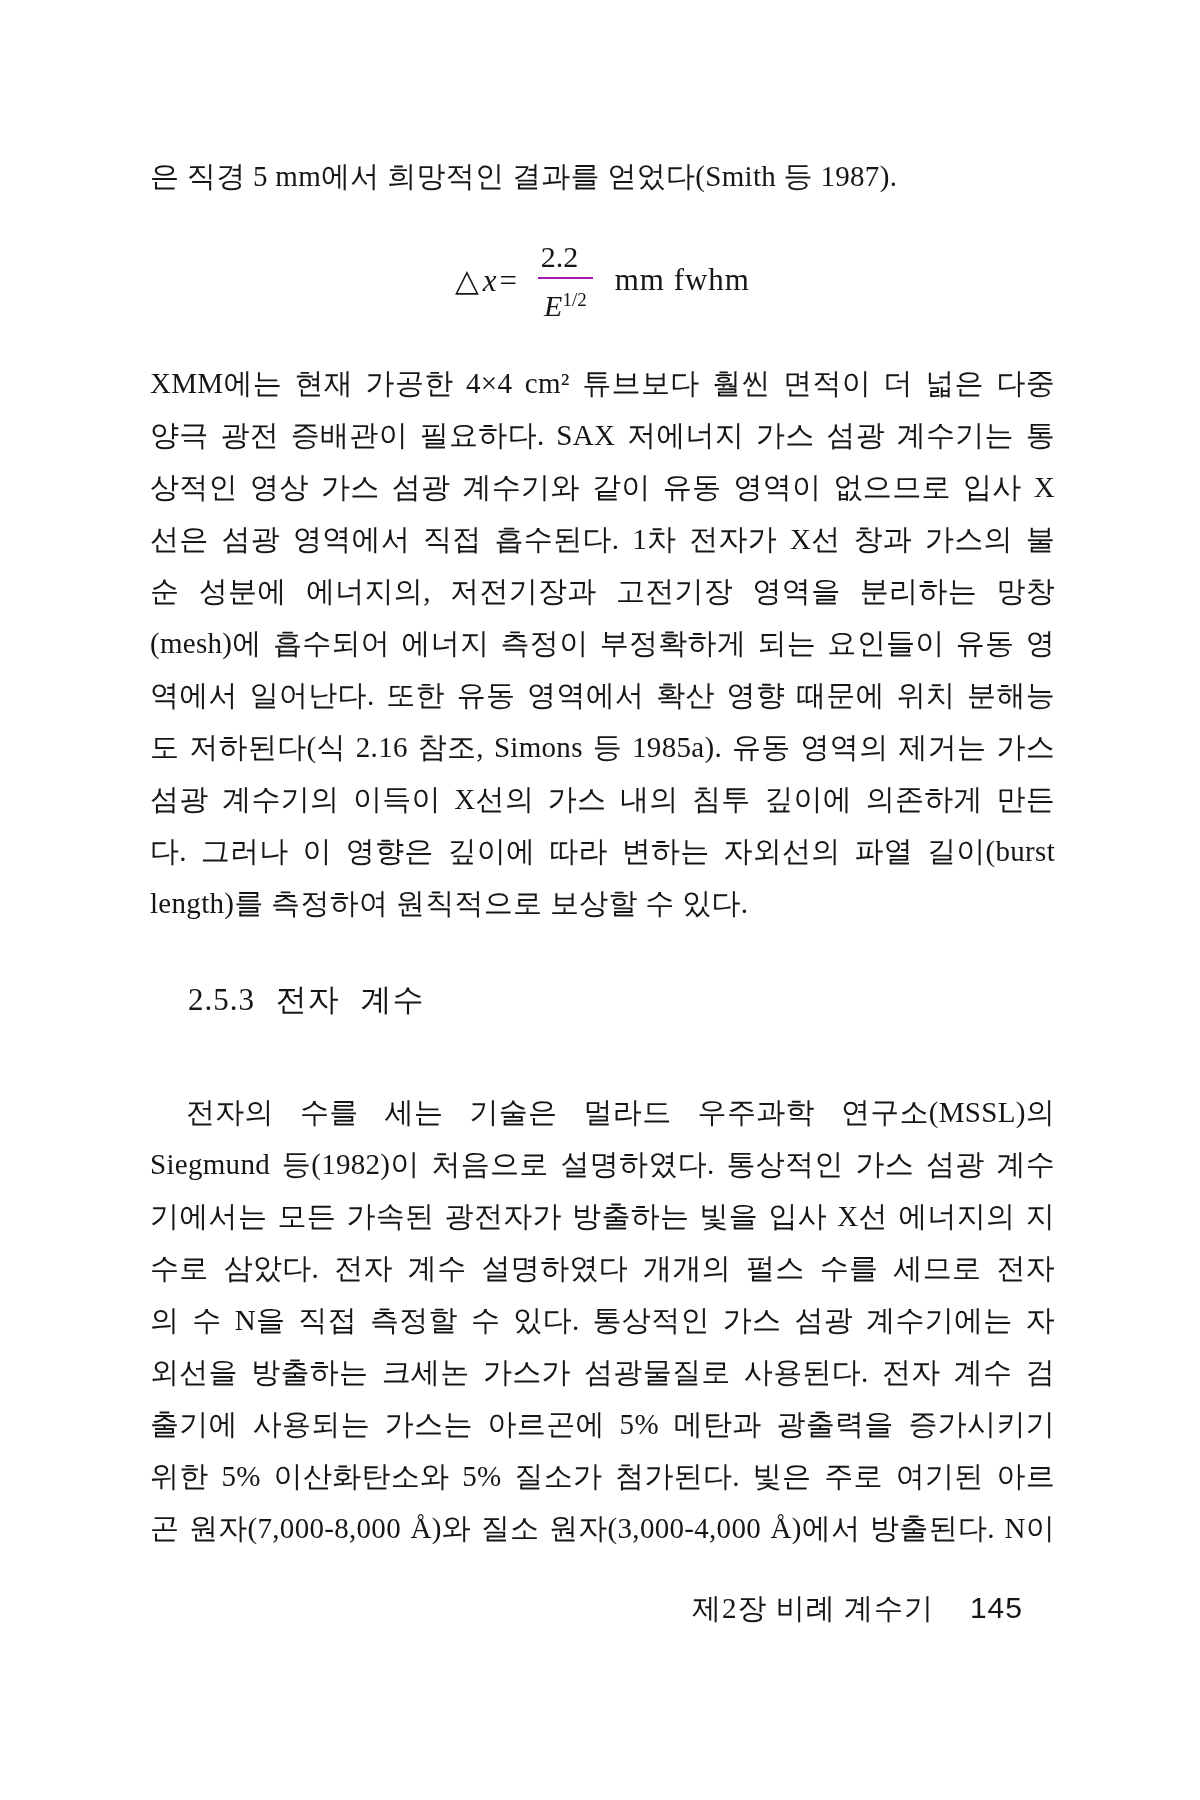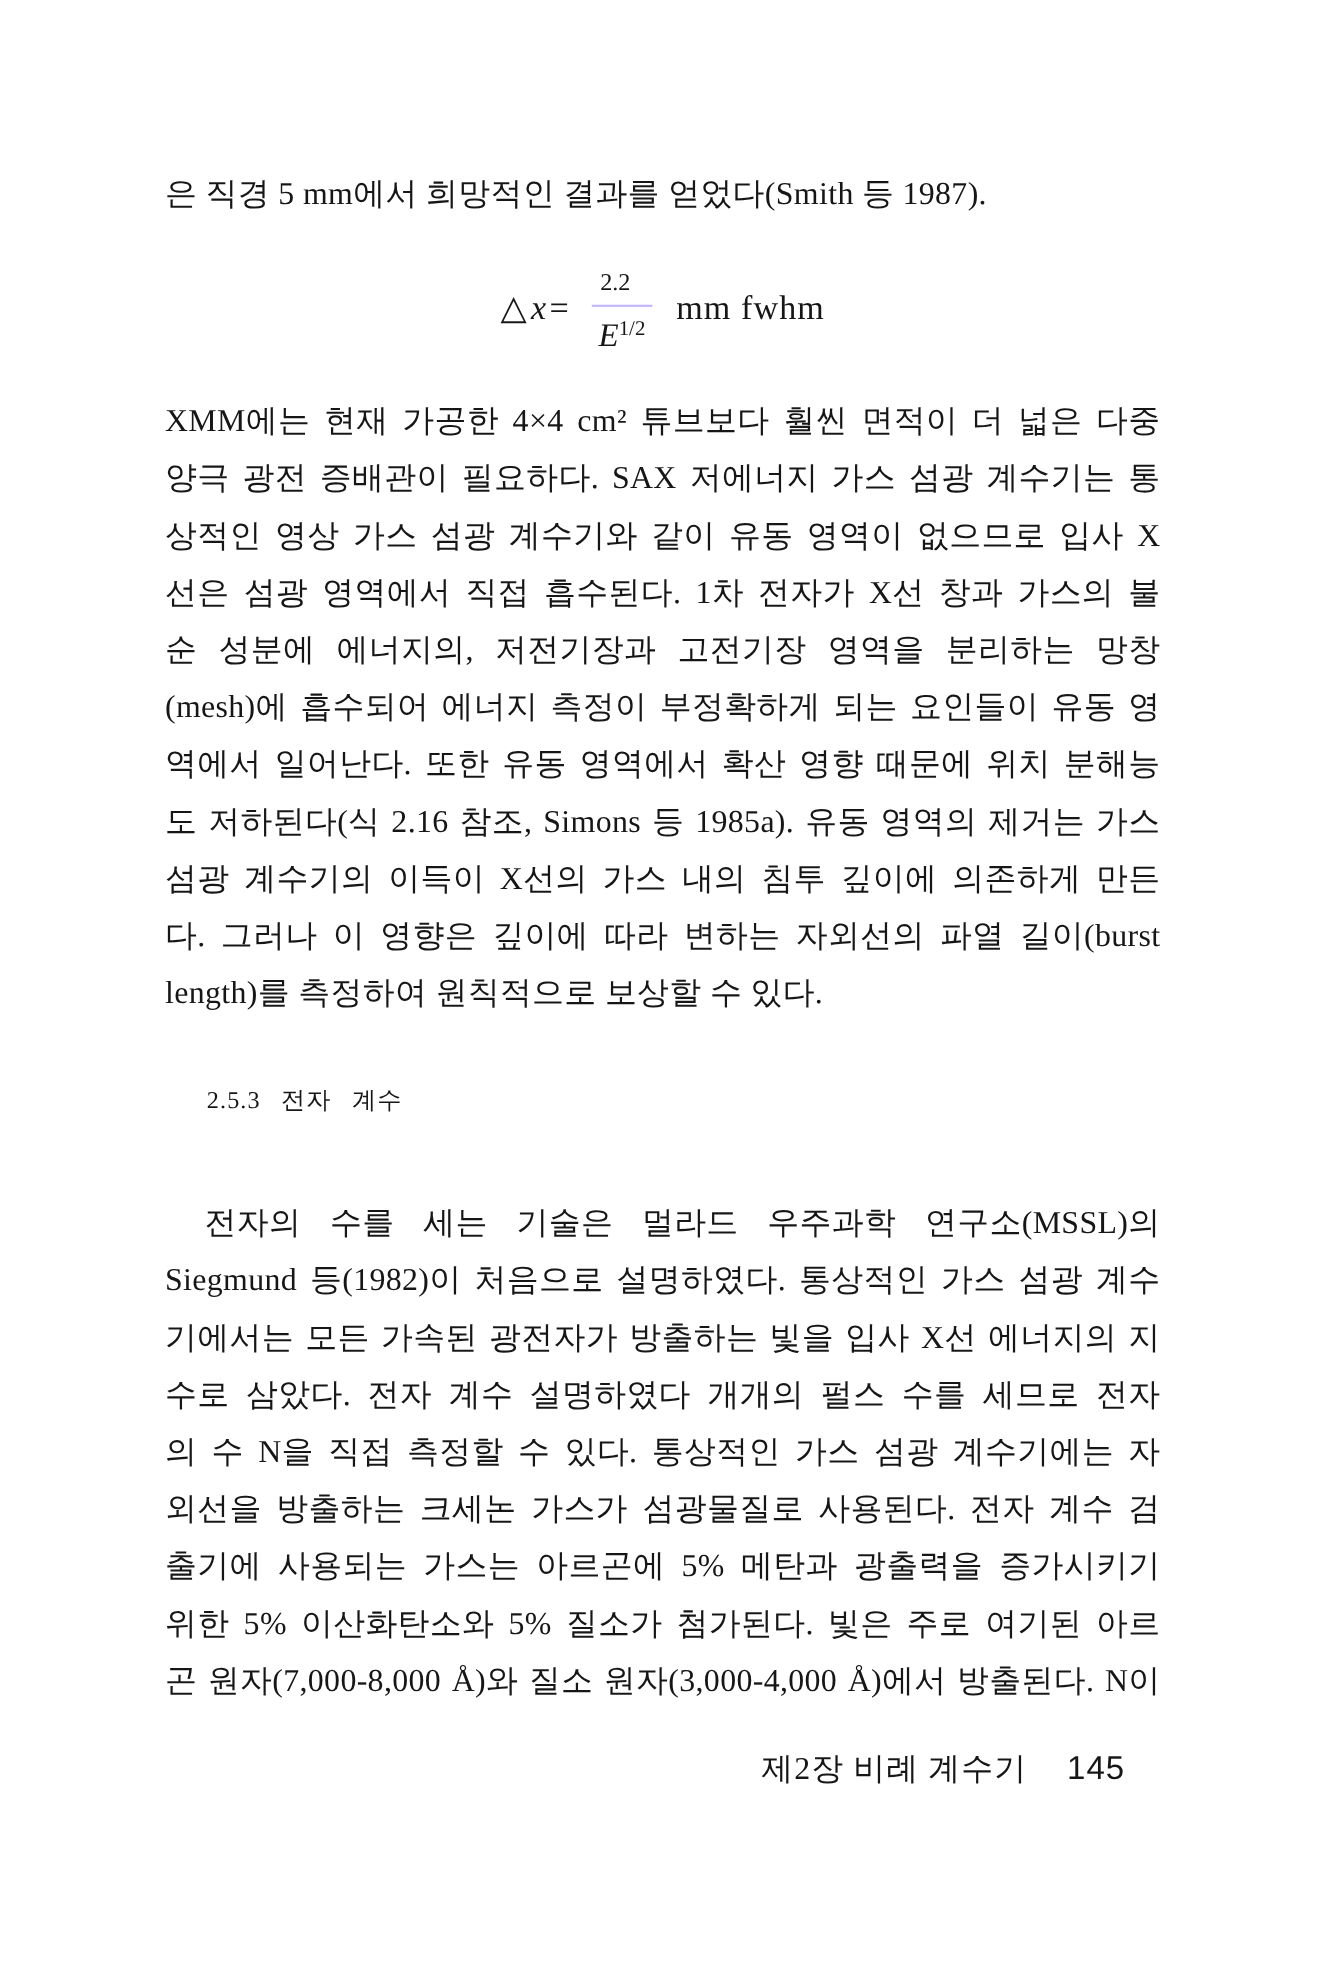--- a/index.html
+++ b/index.html
@@ -55,44 +55,44 @@
   .f-lhs i { font-family: "Liberation Serif", serif; margin: 0 2px 0 3px; }
   .frac {
     display: inline-flex;
     flex-direction: column;
     align-items: center;
     margin: 0 12px 0 8px;
     transform: translateY(2px);
   }
   .frac .num {
     display: block;
-    font-size: 22px;
+    font-size: 30px;
     line-height: 36px;
     padding: 0 4px 2px 4px;
   }
   .frac .den {
     display: block;
-    border-top: 2px solid #c4b5fd;
+    border-top: 2px solid #a21caf;
     font-size: 30px;
     line-height: 40px;
     padding: 1px 6px 0 6px;
     margin-left: 12px;
   }
   .frac .den sup {
     font-size: 19px;
     vertical-align: 10px;
     letter-spacing: 0;
   }
   .frac .den i { font-style: italic; }
   .f-suffix { margin-left: 10px; letter-spacing: 1px; }
 
   .heading {
     left: 188px;
     top: 974px;
-    font-size: 22px;
+    font-size: 31px;
     line-height: 52px;
     font-weight: normal;
     margin: 0;
     word-spacing: 12px;
     letter-spacing: 1px;
   }
   .footer {
     right: 177px;
     top: 1586px;
     font-size: 29px;

